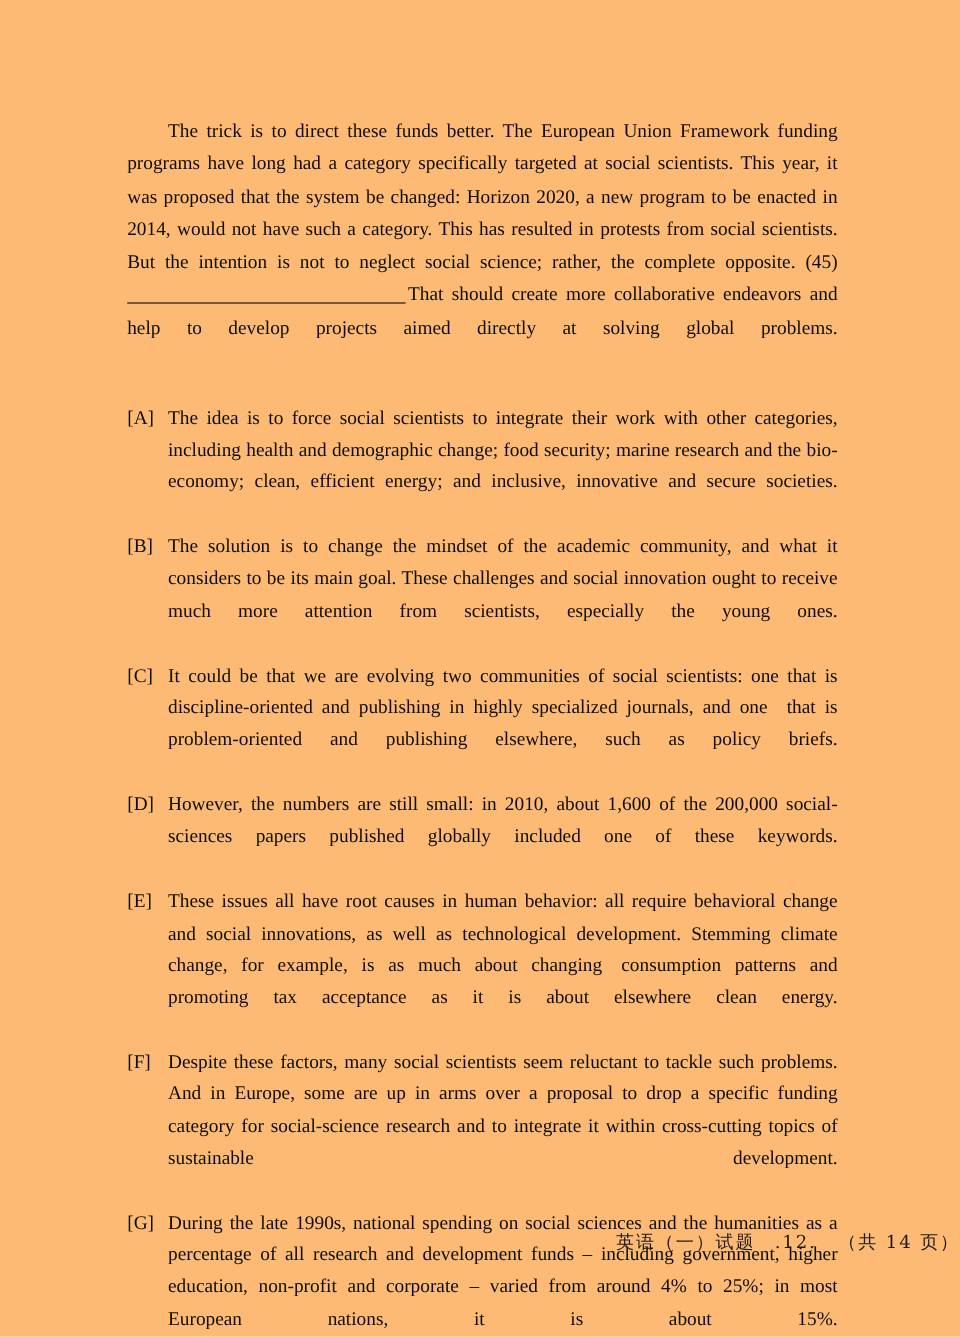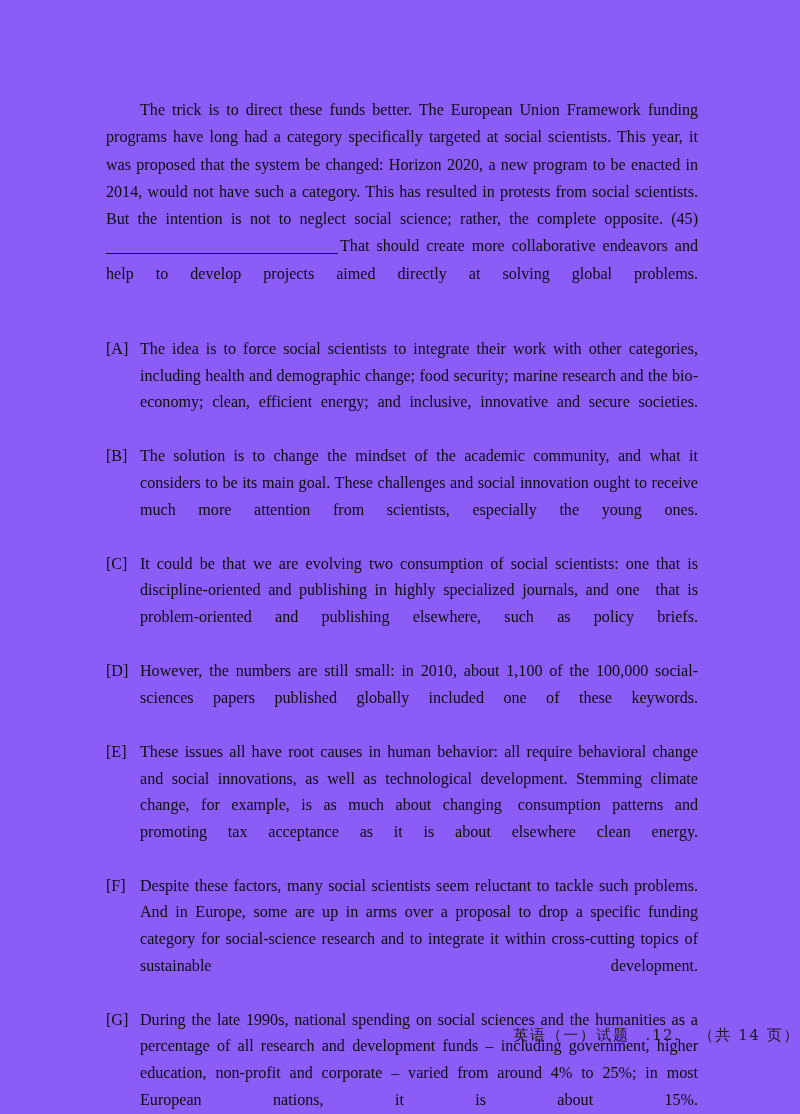--- a/index.html
+++ b/index.html
@@ -16,21 +16,21 @@
     font-family: "Liberation Serif", "DejaVu Serif", serif;
     color: #0d0d0d;
     -webkit-font-smoothing: antialiased;
   }
 
   .page {
     position: absolute;
     left: 0; top: 0;
     width: 800px;
     height: 1114px;
-    background: #8b5cf6;
+    background: #fdba74;
   }
 
   
   .content {
     position: absolute;
     left: 106px;
     top: 96px;
     width: 592px;
   }
 
@@ -138,26 +138,26 @@
       <span class="option-text">The idea is to force social scientists to integrate their work with other categories, including health and demographic change; food security; marine research and the bio-economy; clean, efficient energy; and inclusive, innovative and secure societies.</span>
     </div>
 
     <div class="option">
       <span class="option-label">[B]</span>
       <span class="option-text">The solution is to change the mindset of the academic community, and what it considers to be its main goal. These challenges and social innovation ought to receive much more attention from scientists, especially the young ones.</span>
     </div>
 
     <div class="option">
       <span class="option-label">[C]</span>
-      <span class="option-text"><span>It could be that we are evolving two consumption of social scientists: one that is discipline-oriented and publishing in highly specialized journals, and one</span><span class="gap"></span><span>that is problem-oriented and publishing elsewhere, such as policy briefs.</span></span>
+      <span class="option-text"><span>It could be that we are evolving two communities of social scientists: one that is discipline-oriented and publishing in highly specialized journals, and one</span><span class="gap"></span><span>that is problem-oriented and publishing elsewhere, such as policy briefs.</span></span>
     </div>
 
     <div class="option">
       <span class="option-label">[D]</span>
-      <span class="option-text">However, the numbers are still small: in 2010, about 1,100 of the 100,000 social-sciences papers published globally included one of these keywords.</span>
+      <span class="option-text">However, the numbers are still small: in 2010, about 1,600 of the 200,000 social-sciences papers published globally included one of these keywords.</span>
     </div>
 
     <div class="option">
       <span class="option-label">[E]</span>
       <span class="option-text"><span>These issues all have root causes in human behavior: all require behavioral change and social innovations, as well as technological development. Stemming climate change, for example, is as much about changing</span><span class="gap"></span><span>consumption patterns and promoting tax acceptance as it is about elsewhere clean energy.</span></span>
     </div>
 
     <div class="option">
       <span class="option-label">[F]</span>
       <span class="option-text">Despite these factors, many social scientists seem reluctant to tackle such problems. And in Europe, some are up in arms over a proposal to drop a specific funding category for social-science research and to integrate it within cross-cutting topics of sustainable development.</span>

